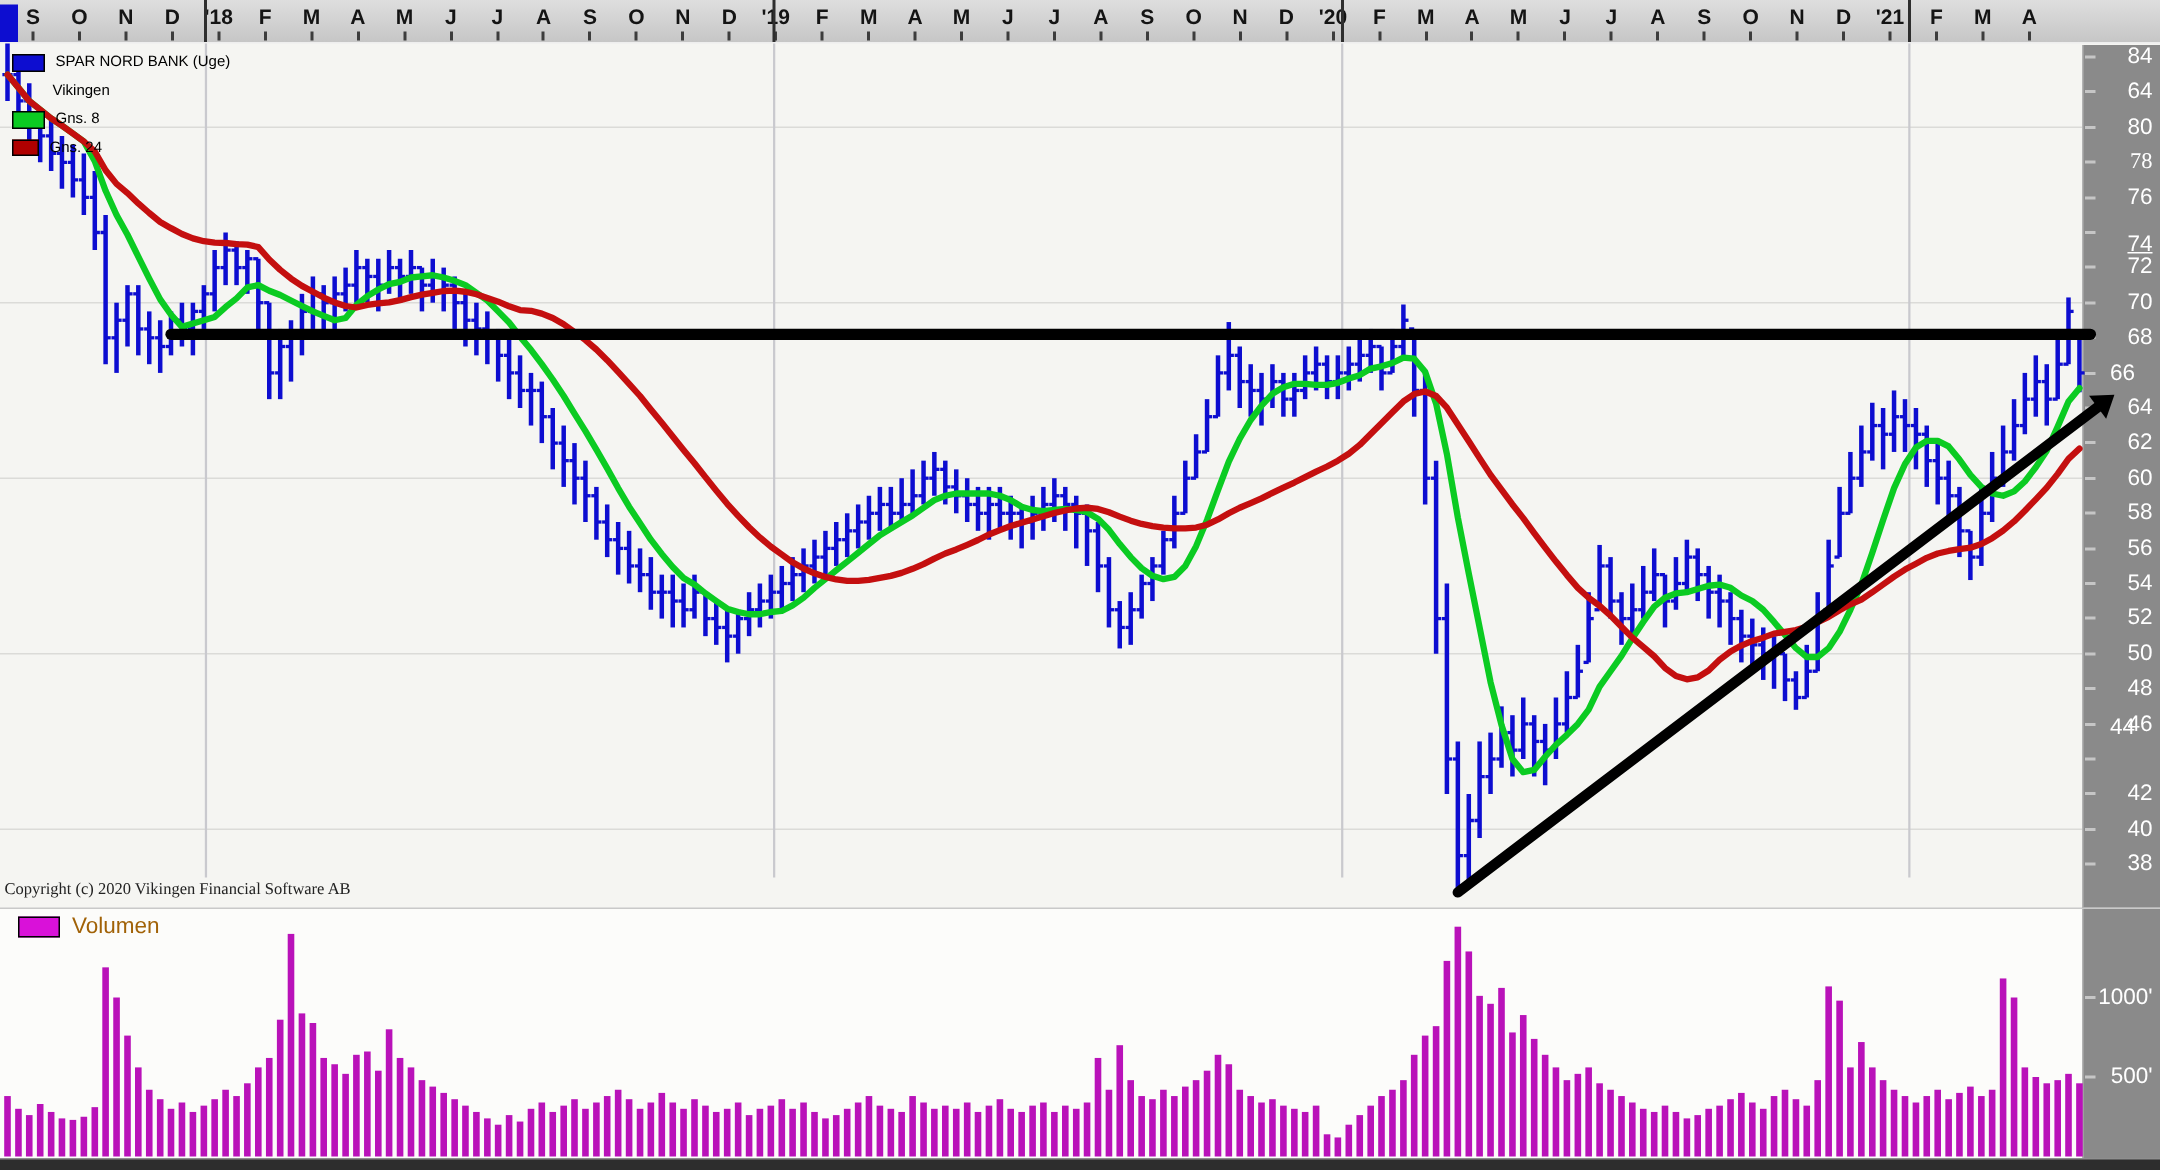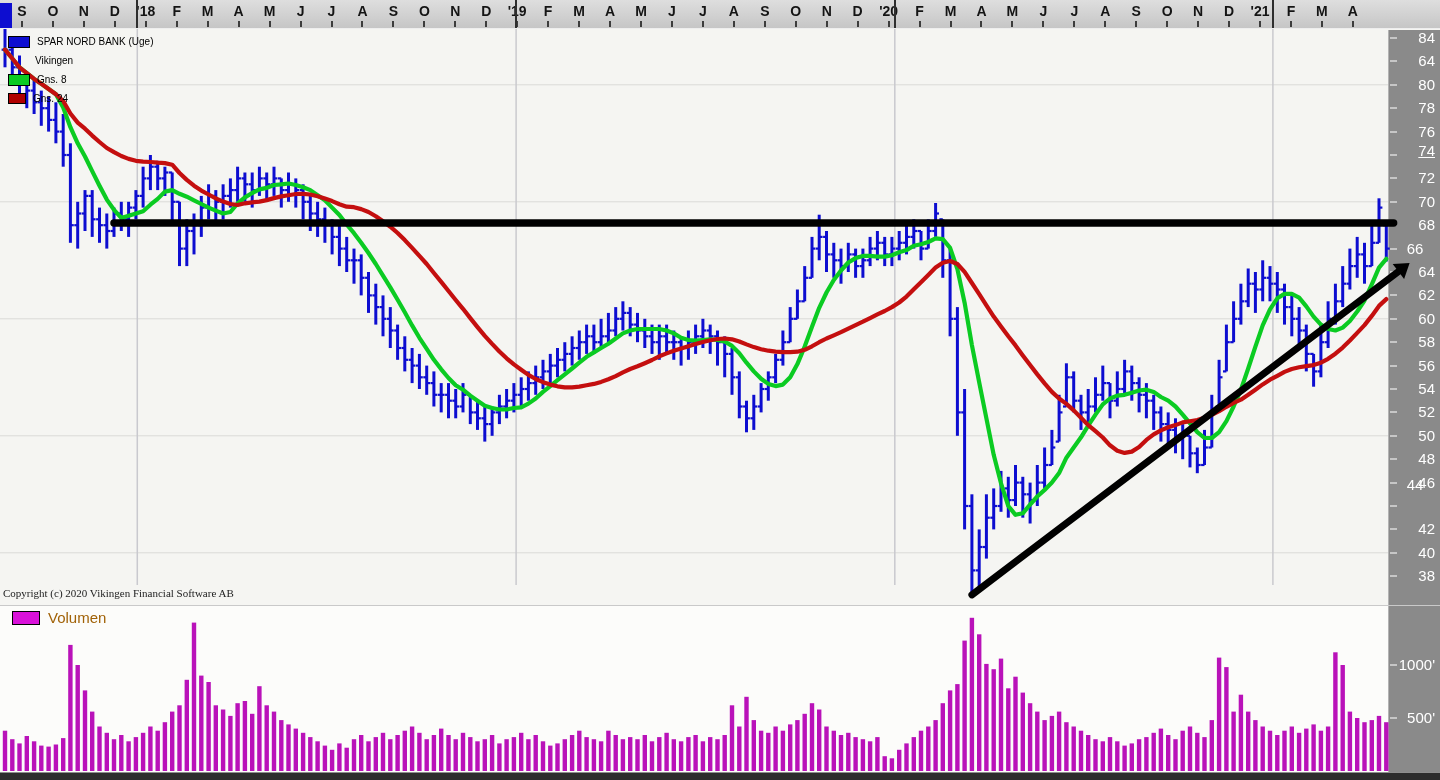--- a/index.html
+++ b/index.html
@@ -148,25 +148,25 @@
     </div>
 
   <div class="price-panel">
     <div class="y-axis" id="priceAxis">
         <span class="y-label" style="top: -1px; width: 40px;">84</span>
         <div class="y-tick" style="top: 7px;"></div>
         <span class="y-label" style="top: 22.4px; width: 40px;">64</span>
         <div class="y-tick" style="top: 30.4px;"></div>
         <span class="y-label" style="top: 45.8px; width: 40px;">80</span>
         <div class="y-tick" style="top: 53.8px;"></div>
-        <span class="y-label" style="top: 69.2px; width: 40px;">78</span>
+        <span class="y-label" style="top: 69.2px; width: 40px; font-family: Liberation Serif, serif;">78</span>
         <div class="y-tick" style="top: 77.2px;"></div>
         <span class="y-label" style="top: 92.6px; width: 40px;">76</span>
         <div class="y-tick" style="top: 100.6px;"></div>
-        <span class="y-label" style="top: 112px; width: 40px; text-decoration: underline;">74</span>
+        <span class="y-label" style="top: 124px; width: 40px; text-decoration: underline;">74</span>
         <div class="y-tick" style="top: 124px;"></div>
         <span class="y-label" style="top: 139.4px; width: 40px;">72</span>
         <div class="y-tick" style="top: 147.4px;"></div>
         <span class="y-label" style="top: 162.8px; width: 40px;">70</span>
         <div class="y-tick" style="top: 170.8px;"></div>
         <span class="y-label" style="top: 186.2px; width: 40px;">68</span>
         <div class="y-tick" style="top: 194.2px;"></div>
         <span class="y-label" style="top: 209.6px; width: 40px; text-align: center;">66</span>
         <div class="y-tick" style="top: 217.6px;"></div>
         <span class="y-label" style="top: 233px; width: 40px;">64</span>

